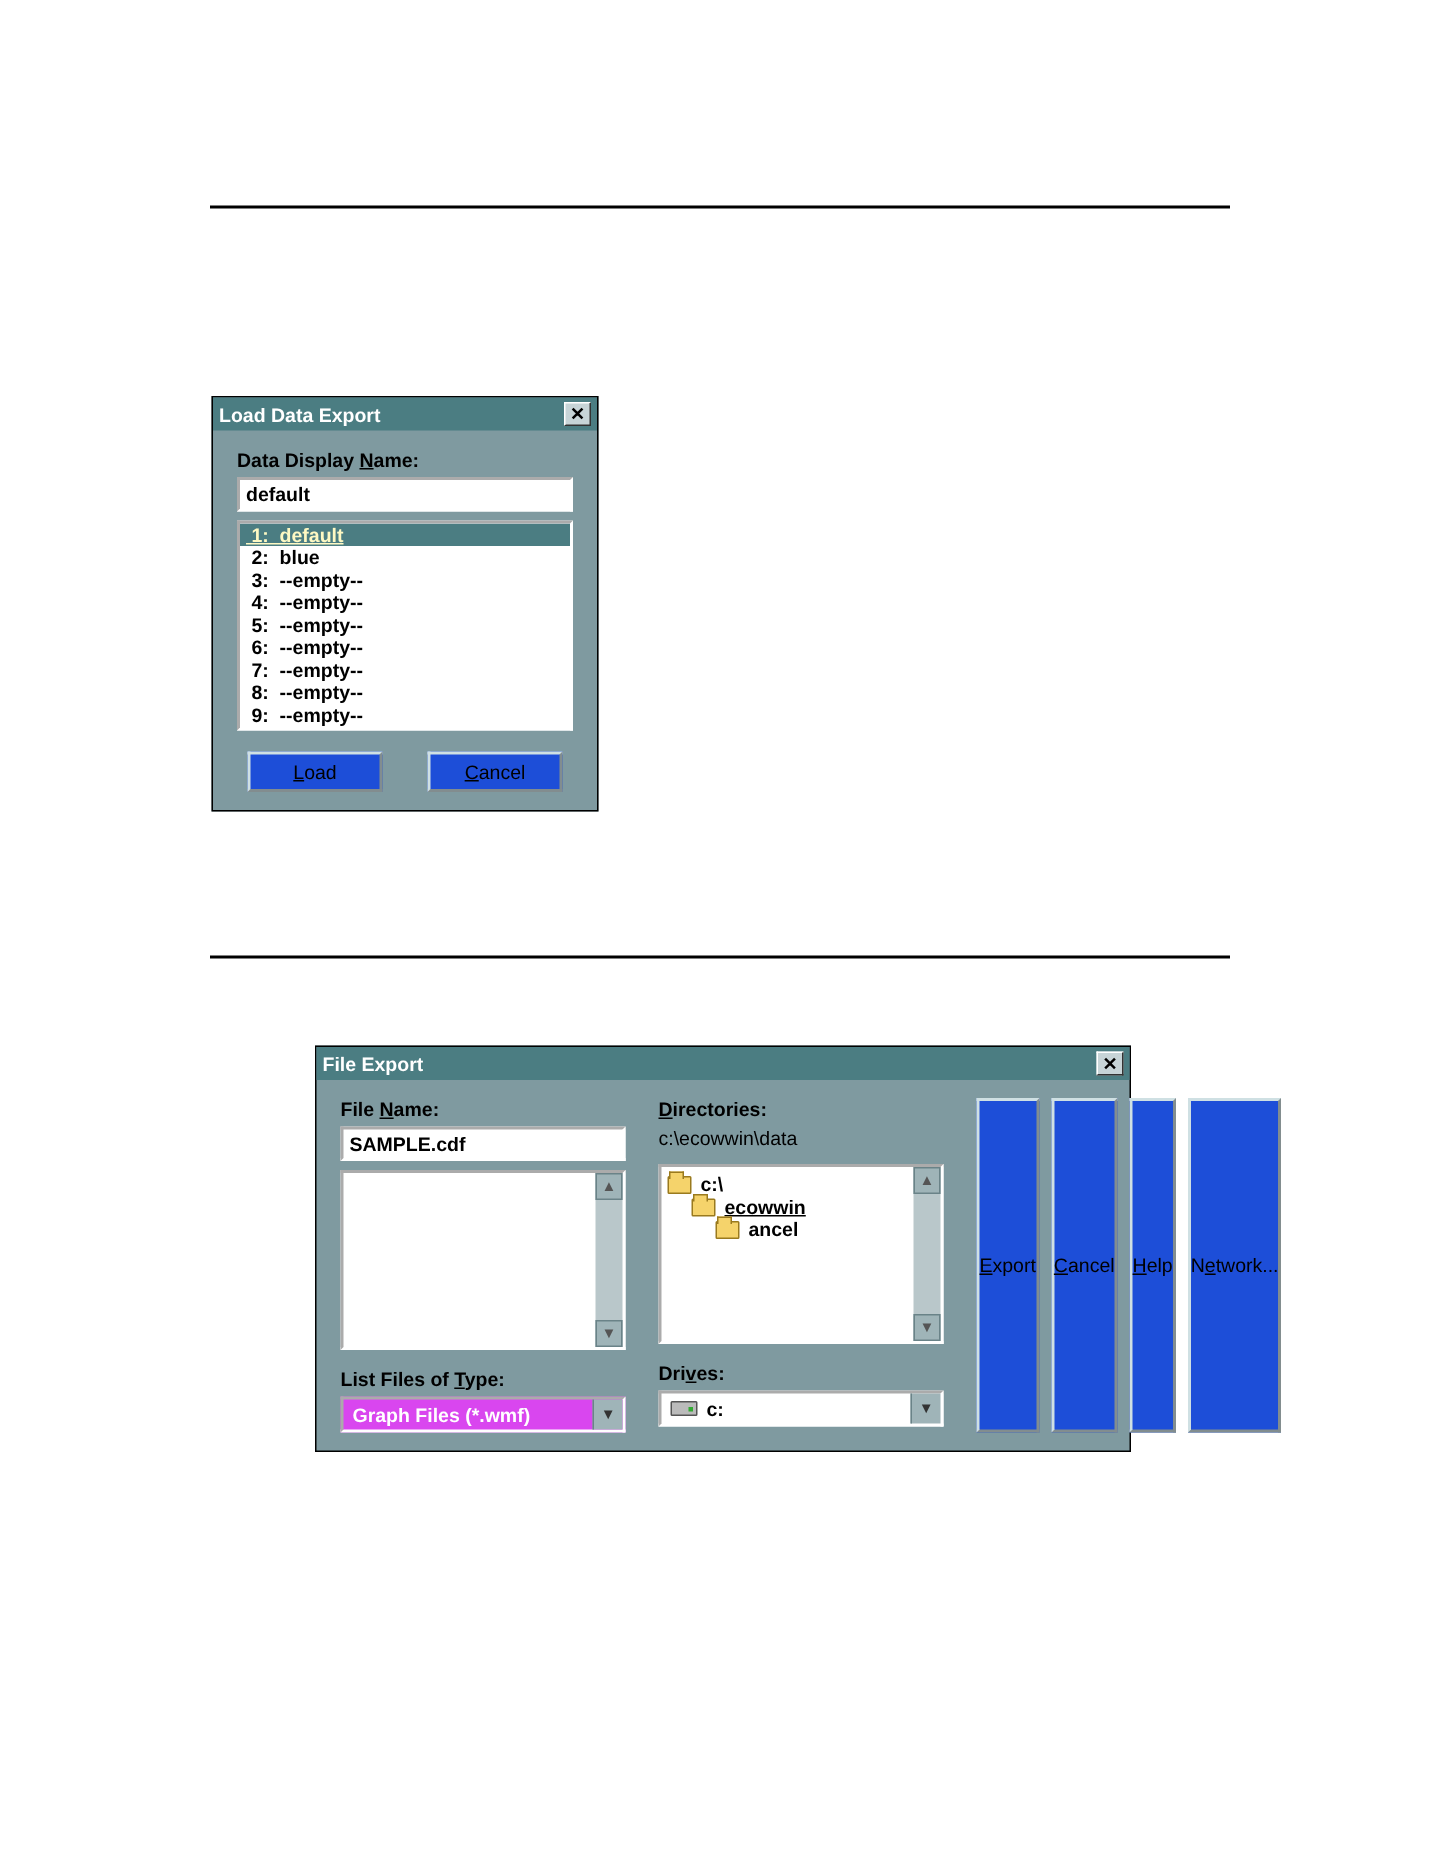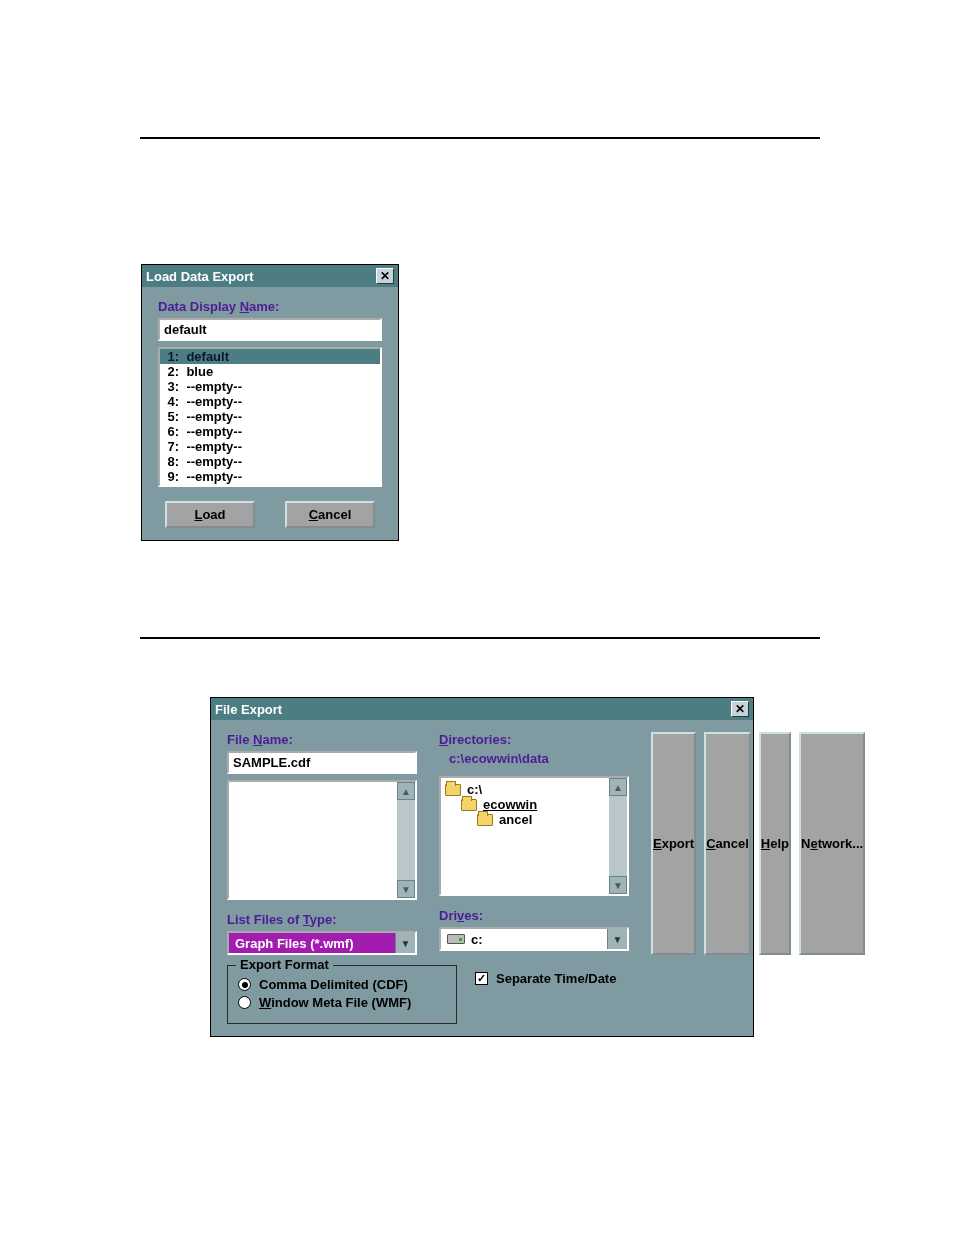--- a/index.html
+++ b/index.html
@@ -51,21 +51,21 @@
     font-size: 12px;
     font-weight: bold;
     color: #000;
     cursor: default;
   }
   .body {
     padding: 12px 16px;
   }
   .label {
     font-weight: bold;
-    color: #4c1d95;
+    color: #000000;
     margin-bottom: 4px;
   }
   .underline { text-decoration: underline; }
   .textfield {
     width: 100%;
     border: 2px inset #fff;
     background: #fff;
     padding: 2px 4px;
     font: inherit;
     font-weight: bold;
@@ -76,28 +76,29 @@
     background: #fff;
     overflow: auto;
     font-weight: bold;
   }
   .listbox .item {
     padding: 0 4px;
     white-space: pre;
   }
   .listbox .item.selected {
     background: #4b7d82;
-    color: #0f172a;
+    color: #fef9c3;
+    text-decoration: underline;
   }
   .btn {
-    background: #a3a3a3;
+    background: #1d4ed8;
     border: 2px outset #cfe0e3;
     padding: 4px 0;
     font: inherit;
-    font-weight: bold;
+    font-weight: normal;
     text-align: center;
     cursor: default;
   }
   .btnrow {
     display: flex;
     gap: 30px;
     justify-content: center;
     margin-top: 14px;
   }
   .btnrow .btn { width: 90px; }
@@ -165,21 +166,21 @@
     background:#f5d36b;
     border:1px solid #9a7a1e;
     border-bottom:none;
   }
   .dropdown {
     display:flex;
     border: 2px inset #fff;
     background:#fff;
     height: 24px;
   }
-  .dropdown.dark { background:#a21caf; color:#fff; }
+  .dropdown.dark { background:#d946ef; color:#fff; }
   .dropdown .dd-text {
     flex:1;
     padding: 2px 6px;
     font-weight: bold;
     display:flex;align-items:center;gap:6px;
   }
   .dropdown .dd-arrow {
     width: 20px;
     background:#9fb4b8;
     border-left:1px solid #6a8388;
@@ -285,21 +286,21 @@
         <div class="dropdown dark">
           <div class="dd-text">Graph Files (*.wmf)</div>
           <div class="dd-arrow">▼</div>
         </div>
       </div>
 
       <div class="fe-col">
         <div class="label">
           <span class="underline">D</span><span>irectories:</span>
         </div>
-        <div class="label" style="font-weight:bold;margin-left:10px;">c:\ecowwin\data</div>
+        <div class="label" style="font-weight:normal;">c:\ecowwin\data</div>
         <div class="dirlist" style="margin-top:6px;" id="d2-dirs">
           <div class="dir-item indent0">
                 <span class="folder-icon"></span>
                 <span>c:\</span>
               </div>
               <div class="dir-item indent1">
                 <span class="folder-icon"></span>
                 <span>ecowwin</span>
               </div>
               <div class="dir-item indent2">
@@ -324,33 +325,16 @@
       </div>
 
       <div class="fe-btns">
         <button class="btn"><span class="underline">E</span><span>xport</span></button>
         <button class="btn"><span class="underline">C</span><span>ancel</span></button>
         <button class="btn"><span class="underline">H</span><span>elp</span></button>
         <button class="btn"><span>N</span><span class="underline">e</span><span>twork...</span></button>
       </div>
     </div>
 
-    <div style="display:flex; gap:18px; align-items:flex-start;">
-      <div class="groupbox" style="width:230px;">
-        <div class="legend">Export Format</div>
-        <div class="radio-row">
-          <span class="radio checked"></span>
-          <span>Comma Delimited (CDF)</span>
-        </div>
-        <div class="radio-row">
-          <span class="radio"></span>
-          <span><span class="underline">W</span><span>indow Meta File (WMF)</span></span>
-        </div>
-      </div>
-      <div class="sep-row">
-        <span class="checkbox checked"></span>
-        <span>Separate Time/Date</span>
-      </div>
-    </div>
   </div>
 </div>
 
 </div>
 
 </body></html>

